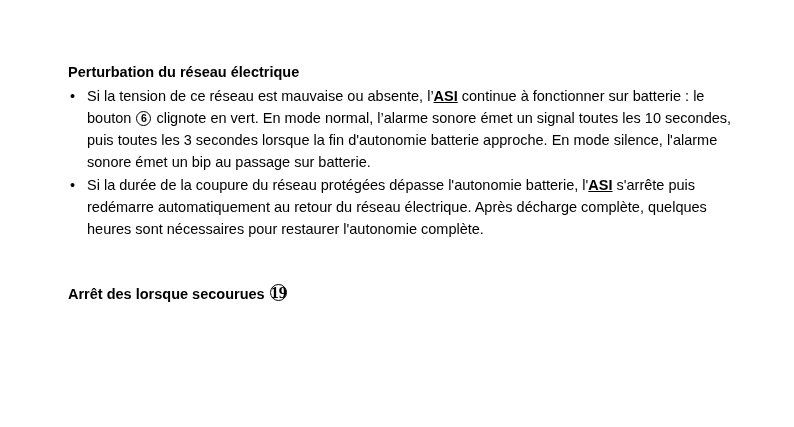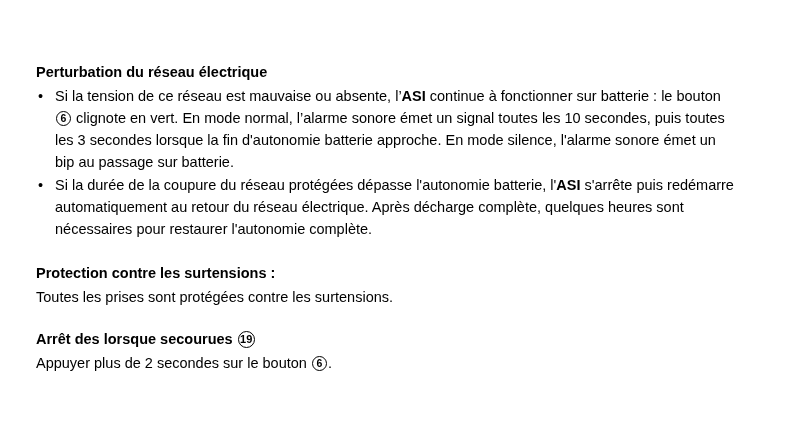--- a/index.html
+++ b/index.html
@@ -12,21 +12,21 @@
     background: #ffffff;
     font-family: "Liberation Sans", sans-serif;
     color: #000000;
     overflow: hidden;
   }
   .page {
     position: relative;
     width: 794px;
     height: 427px;
     box-sizing: border-box;
-    padding: 62px 55px 0 36px;
+    padding: 62px 55px 0 68px;
   }
   .section {
     margin-bottom: 0;
   }
   .heading {
     font-weight: bold;
     font-size: 14.5px;
     line-height: 1.45;
     margin: 0 0 2px 0;
   }
@@ -50,20 +50,21 @@
     font-size: 14.5px;
     line-height: 1.52;
   }
   .para {
     font-size: 14.5px;
     line-height: 1.52;
     margin: 0;
   }
   .b {
     font-weight: bold;
+    text-decoration: underline;
   }
   .gap-lg {
     height: 22px;
   }
   .gap-md {
     height: 21px;
   }
   .circnum {
     display: inline-block;
     border: 1.5px solid #000;
@@ -75,21 +76,22 @@
     font-size: 10.5px;
     font-weight: bold;
     vertical-align: 1px;
     margin: 0 1px;
     box-sizing: border-box;
   }
   .circnum.wide {
     width: 17px;
     height: 17px;
     line-height: 15px;
-    font-size: 11px;
+    font-size: 16px;
+    font-family: Liberation Serif, serif;
   }
 </style>
 </head>
 <body>
 
 <div class="page">
 
   <div class="section">
     <div class="heading">Perturbation du réseau électrique</div>
     <ul class="bullets">
@@ -99,25 +101,20 @@
       </li>
       <li>
         <span class="dot">•</span>
         <span><span>Si la durée de la coupure du réseau protégées dépasse l'autonomie batterie, l'</span><span class="b">ASI</span><span> s'arrête puis redémarre automatiquement au retour du réseau électrique. Après décharge complète, quelques heures sont nécessaires pour restaurer l'autonomie complète.</span></span>
       </li>
     </ul>
   </div>
 
   <div class="gap-lg"></div>
 
-  <div class="section">
-    <div class="heading">Protection contre les surtensions :</div>
-    <p class="para">Toutes les prises sont protégées contre les surtensions.</p>
-  </div>
 
   <div class="gap-md"></div>
 
   <div class="section">
     <div class="heading"><span>Arrêt des lorsque secourues </span><span class="circnum wide">19</span></div>
-    <p class="para"><span>Appuyer plus de 2 secondes sur le bouton </span><span class="circnum">6</span><span>.</span></p>
   </div>
 
 </div>
 
 </body></html>

